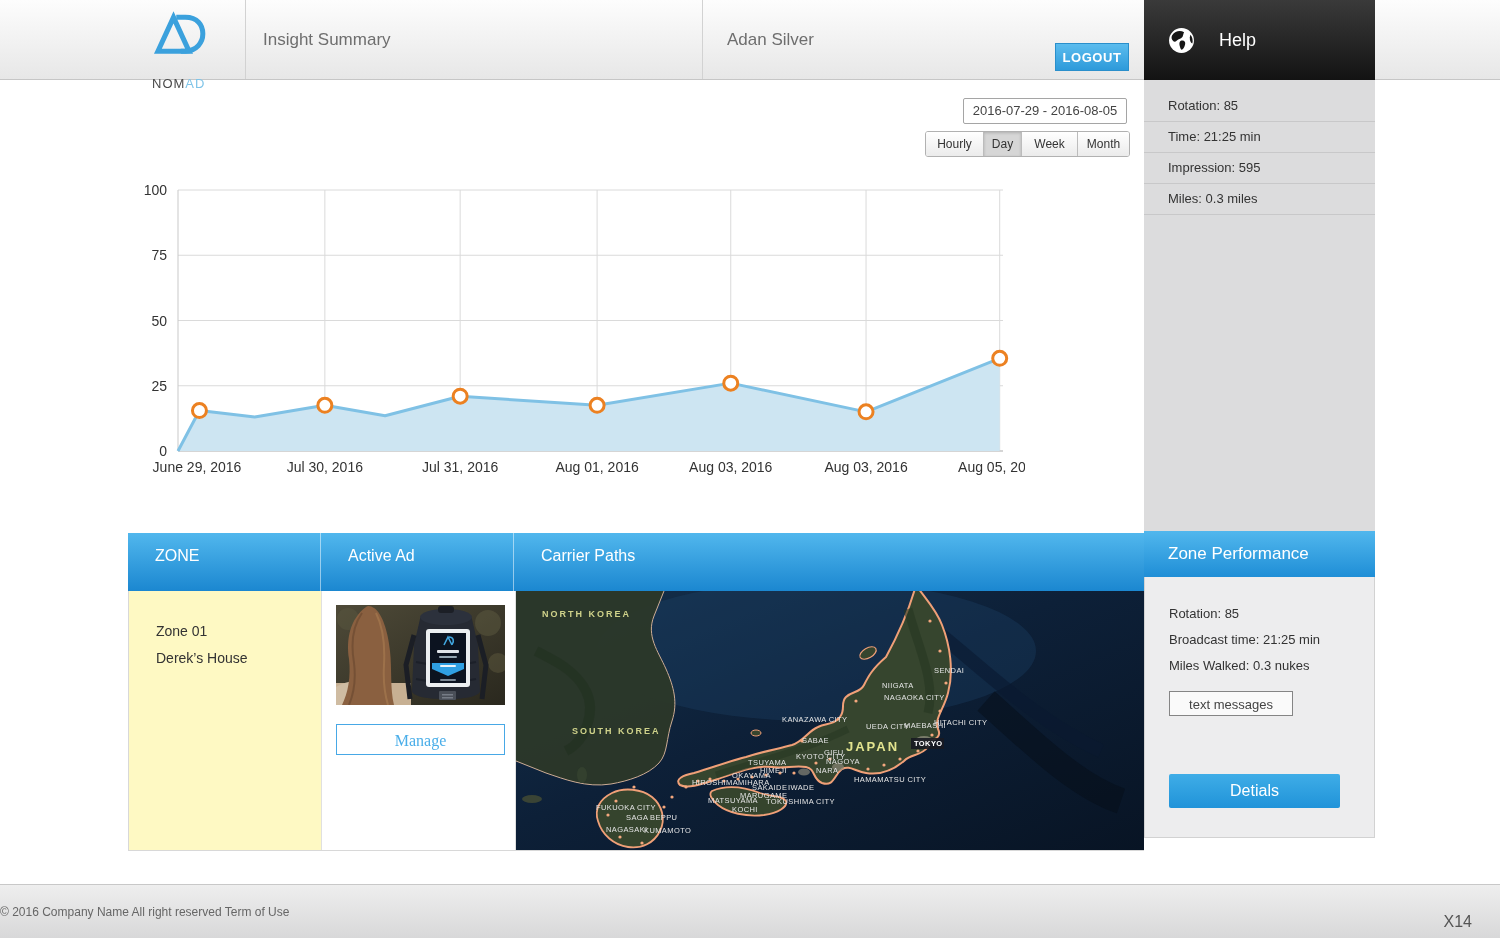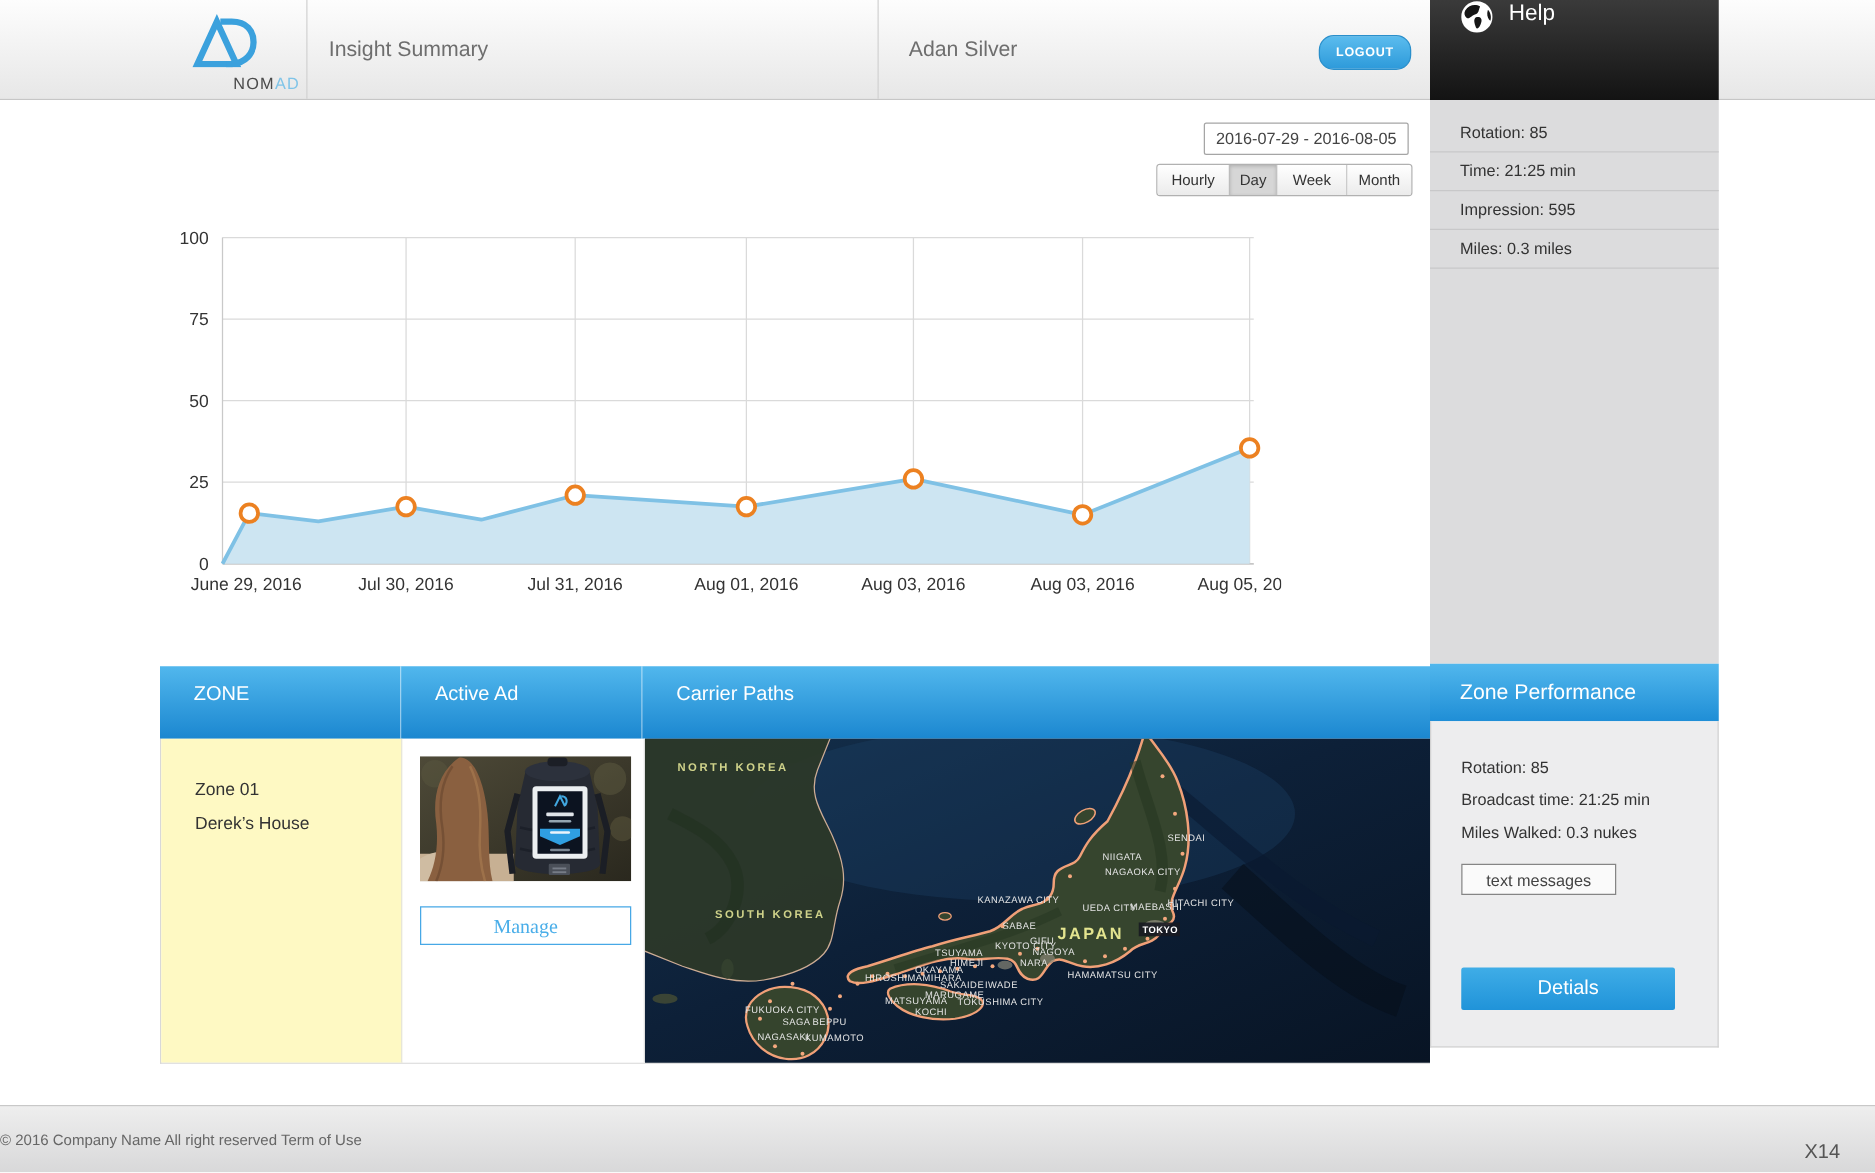--- a/index.html
+++ b/index.html
@@ -3,31 +3,31 @@
 <meta charset="utf-8">
 <style>
   html,body{margin:0;padding:0;background:#fff;}
   .app{position:relative;width:1500px;height:938px;background:#ffffff;overflow:hidden;
        font-family:"Liberation Sans",sans-serif;-webkit-font-smoothing:antialiased;}
   
   .top-header{position:absolute;left:0;top:0;width:1500px;height:80px;
       background:linear-gradient(#fdfdfd,#e7e7e7);border-bottom:1px solid #c6c6c6;box-sizing:border-box;}
   .hdr-div{position:absolute;top:0;height:79px;width:1px;background:#d2d2d2;}
   .logo-wrap{position:absolute;left:150px;top:10px;width:90px;text-align:left;}
-  .logo-text{font-size:13px;letter-spacing:1px;color:#4a4a4a;margin-top:0;margin-left:2px;text-align:right;}
+  .logo-text{font-size:13px;letter-spacing:1px;color:#4a4a4a;margin-top:18px;margin-left:2px;}
   .logo-text .lt2{color:#7fc4e8;}
   .hdr-title{position:absolute;left:263px;top:0;line-height:80px;font-size:17px;color:#6e6e6e;}
   .hdr-user{position:absolute;left:727px;top:0;line-height:80px;font-size:17px;color:#6e6e6e;}
-  .logout-btn{position:absolute;left:1055px;top:28px;width:74px;height:28px;
-      background:linear-gradient(#5bbcee,#2d9ada);border:1px solid #2a8fcb;border-radius:12px;
-      color:#fff;font-size:10px;font-weight:bold;letter-spacing:.6px;text-align:center;line-height:28px;
+  .logout-btn{position:absolute;left:1055px;top:43px;width:74px;height:28px;
+      background:linear-gradient(#5bbcee,#2d9ada);border:1px solid #2a8fcb;border-radius:0;
+      color:#fff;font-size:13px;font-weight:bold;letter-spacing:.6px;text-align:center;line-height:28px;
       box-sizing:border-box;cursor:pointer;}
   .help-box{position:absolute;left:1144px;top:0;width:231px;height:80px;
-      background:linear-gradient(#3a3a3a,#131313);display:flex;
-      padding-left:24px;box-sizing:border-box;color:#fff;font-size:18px;cursor:pointer;}
+      background:linear-gradient(#3a3a3a,#131313);display:flex;align-items:center;
+      padding-left:24px;box-sizing:border-box;color:#fff;font-size:18px;cursor:pointer;gap:12px;}
   .help-box svg{margin-right:12px;}
   
   .sidebar{position:absolute;left:1144px;top:80px;width:231px;height:451px;background:#dcdcdd;}
   .sidebar-spacer{height:11px;}
   .sidebar-row{height:30px;line-height:30px;padding-left:24px;font-size:13px;color:#333;
       border-bottom:1px solid #c8c8c9;}
   
   .date-box{position:absolute;left:963px;top:98px;width:164px;height:26px;border:1px solid #a5a5a5;
       border-radius:2px;background:#fff;font-size:13px;color:#444;text-align:center;line-height:24px;
       box-sizing:border-box;cursor:pointer;}

